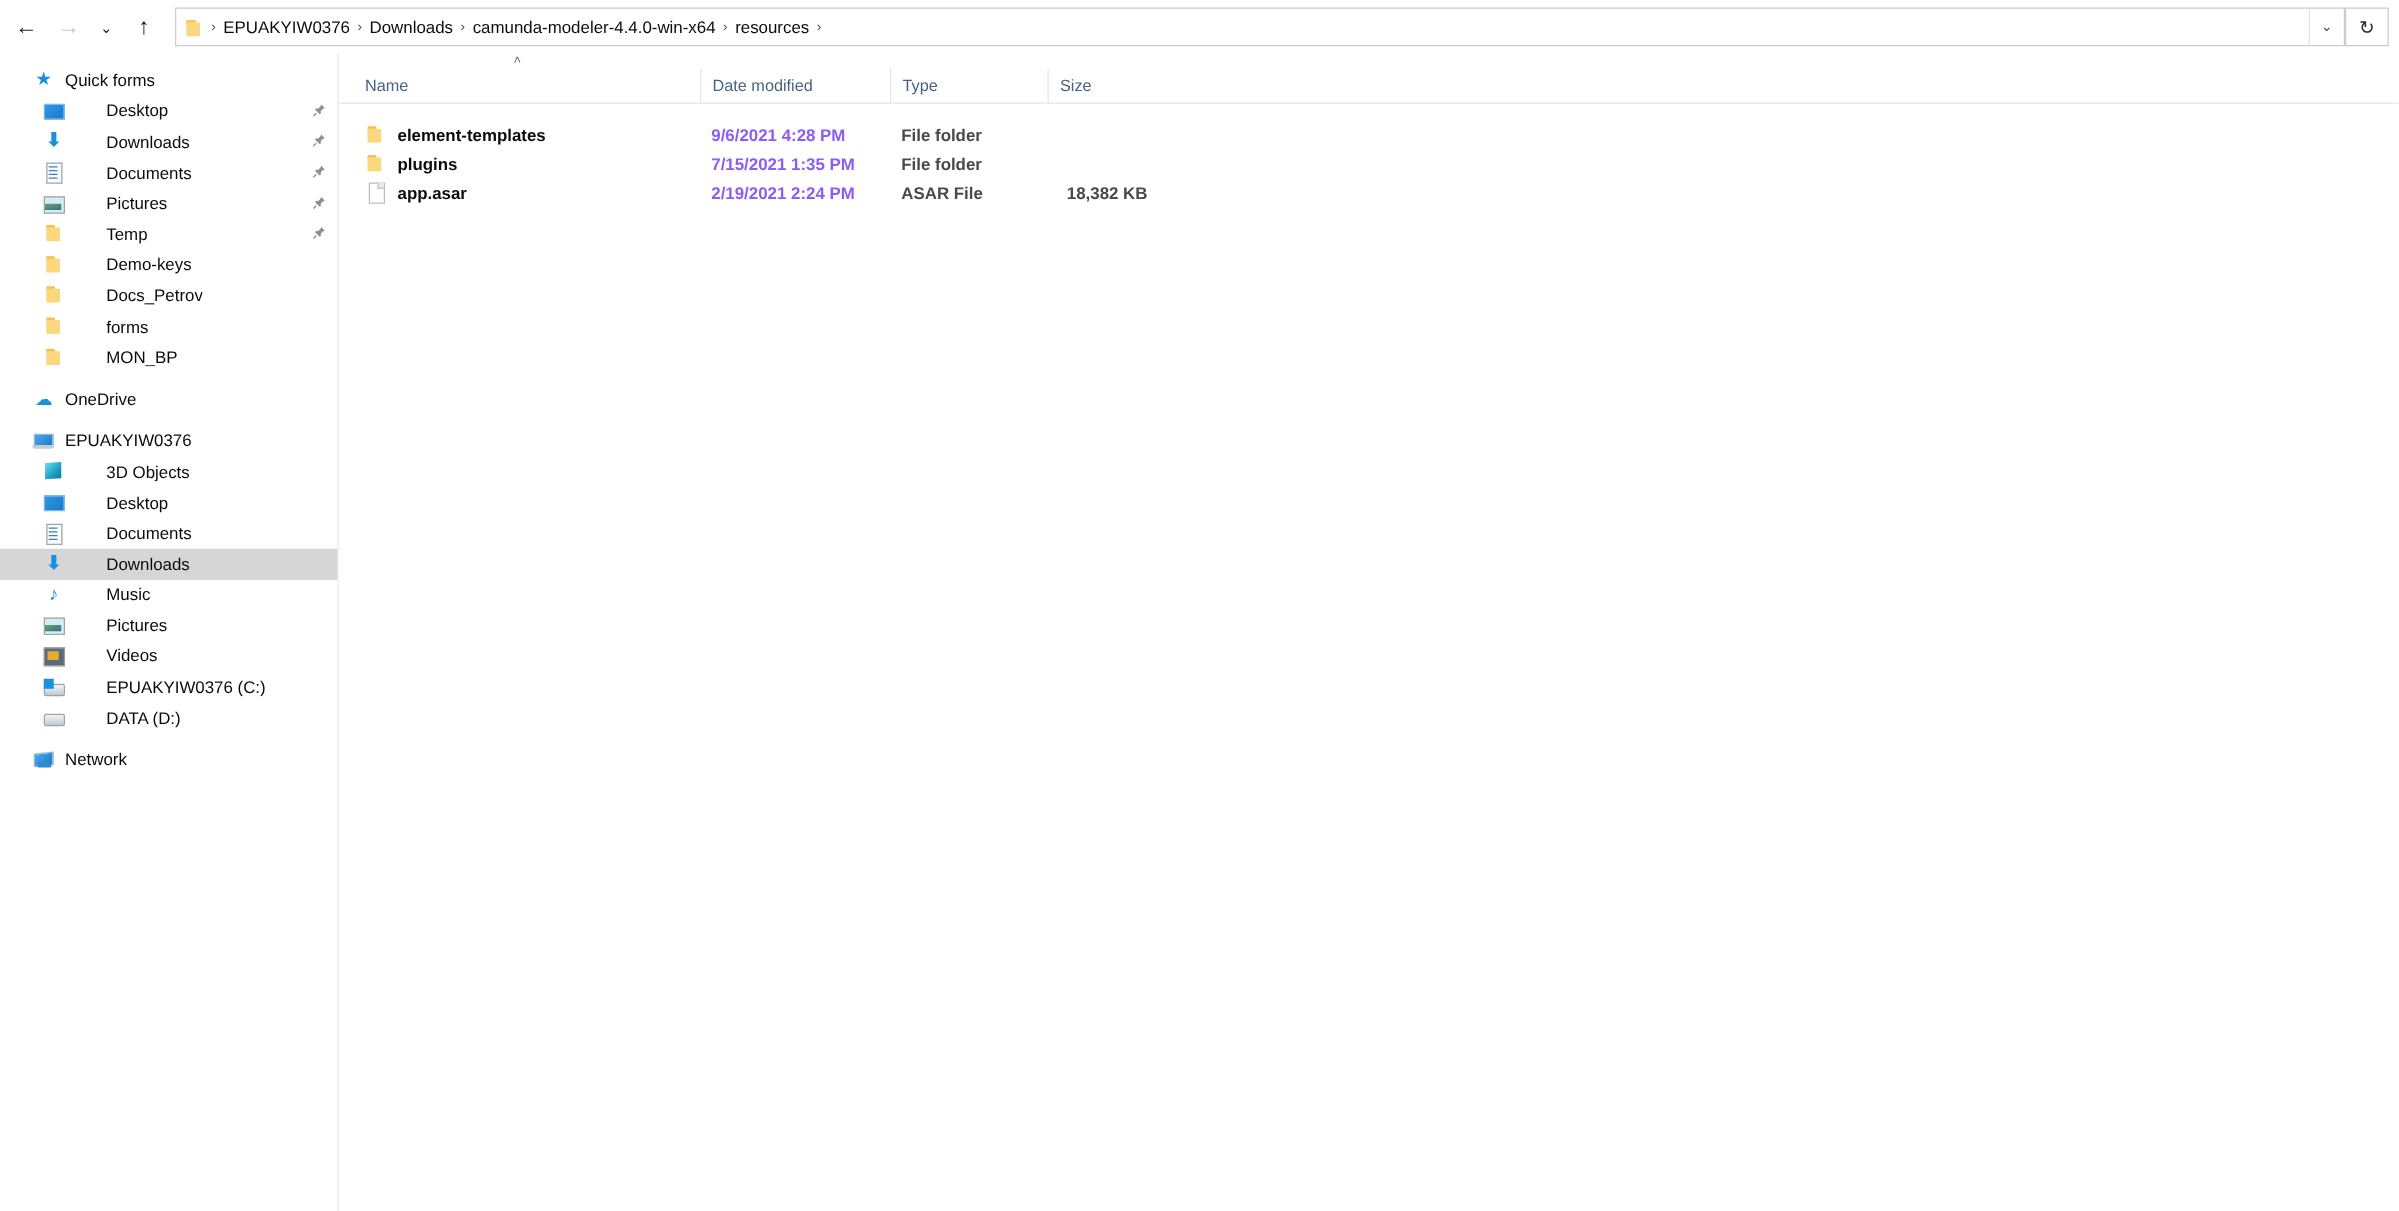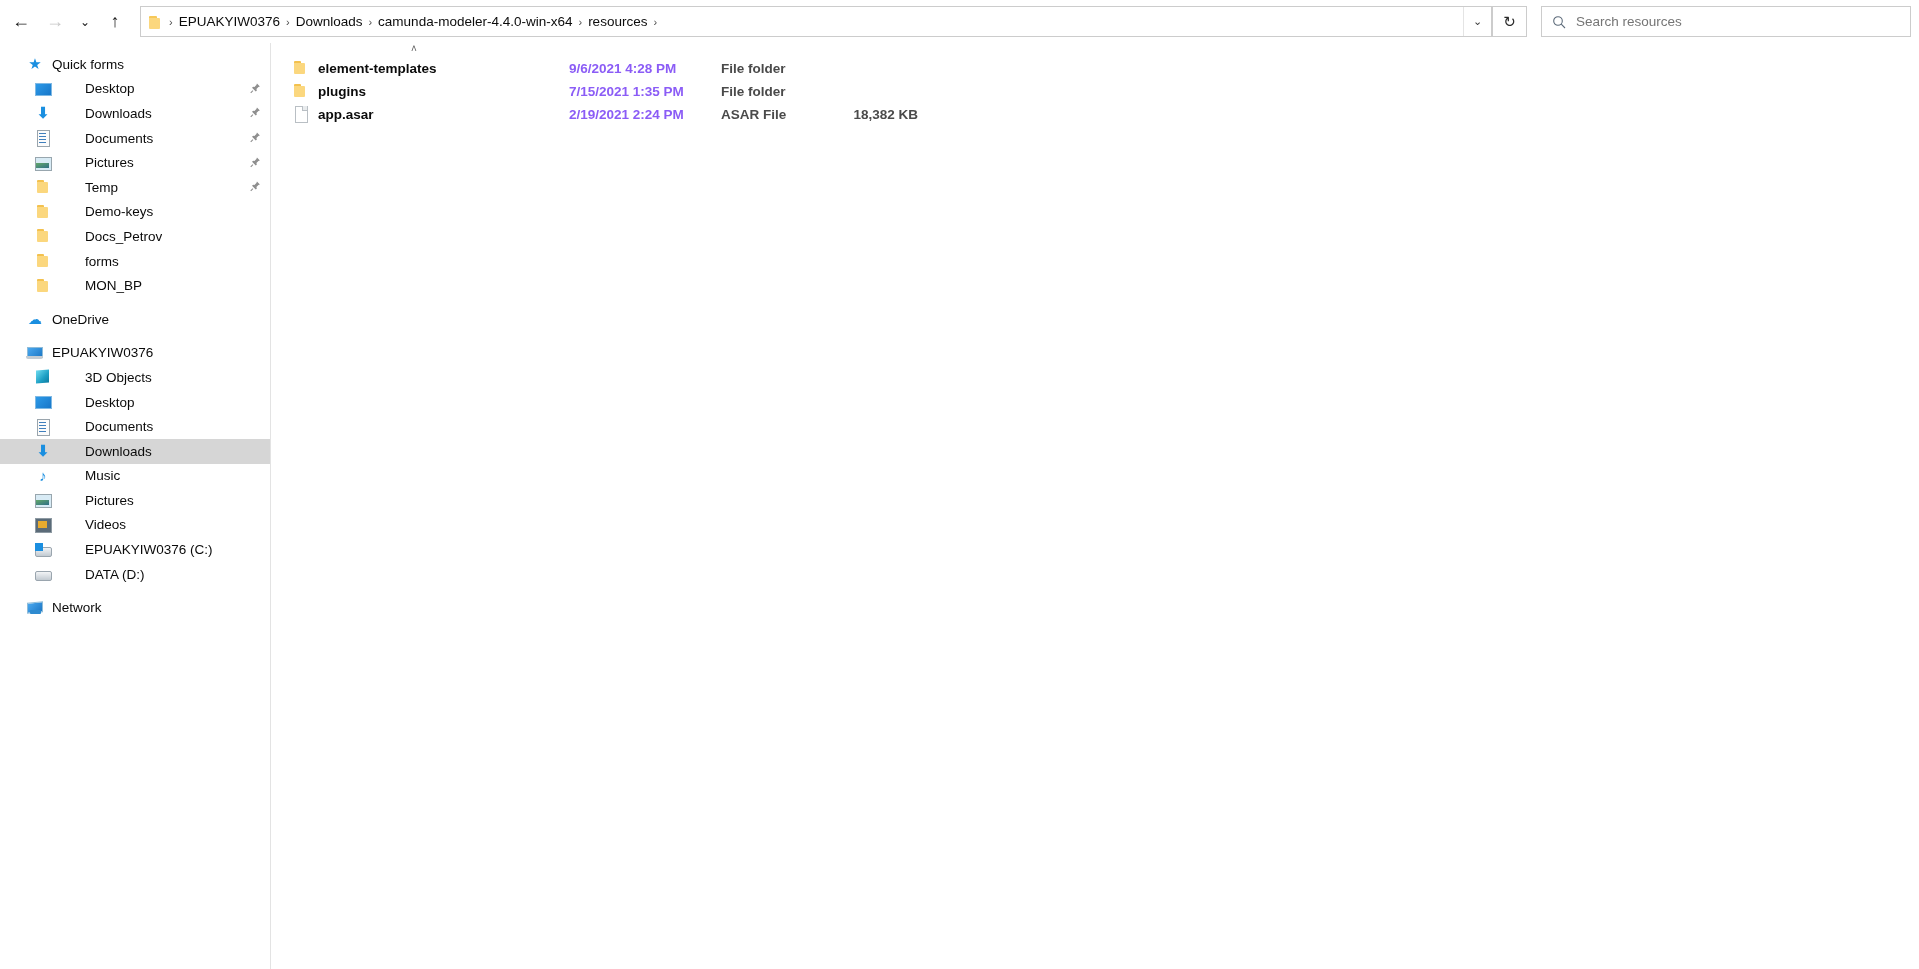--- a/index.html
+++ b/index.html
@@ -365,29 +365,20 @@
       <span class="crumb">camunda-modeler-4.4.0-win-x64</span>
       <span class="crumb-sep">›</span>
       <span class="crumb">resources</span>
       <span class="crumb-sep">›</span>
     </div>
     <div class="addr-chevron">⌄</div>
   </div>
 
   <div class="addr-refresh" style="border:1px solid #cccccc; height:31px; width:35px;">↻</div>
 
-  <div class="searchbox">
-    <span class="search-icon">
-      <svg width="14" height="14" viewBox="0 0 14 14" aria-hidden="true">
-        <circle cx="6" cy="6" r="4.3" fill="none" stroke="#5d6b7a" stroke-width="1.1"></circle>
-        <line x1="9.2" y1="9.2" x2="13" y2="13" stroke="#5d6b7a" stroke-width="1.1"></line>
-      </svg>
-    </span>
-    <input class="search-input" type="text" placeholder="Search resources" style="">
-  </div>
 </div>
 
 <div class="body-wrap">
 
   <div class="sidebar">
 
     <div class="nav-item lvl0">
       <span class="ico ic-star">★</span>
       <span class="nav-label">Quick forms</span>
     </div>
@@ -512,20 +503,26 @@
 
     <div class="nav-item lvl0">
       <span class="ico ic-net"></span>
       <span class="nav-label">Network</span>
     </div>
   </div>
 
   <div class="content">
     <span class="sort-caret">˄</span>
 
+    <div class="col-headers">
+      <div class="col-h col-name">Name</div>
+      <div class="col-h col-date">Date modified</div>
+      <div class="col-h col-type">Type</div>
+      <div class="col-h col-size">Size</div>
+    </div>
 
     <div class="rows">
       <div class="row">
         <div class="cell cell-name">
           <span class="row-ico folder"></span>
           <span>element-templates</span>
         </div>
         <div class="cell cell-date">9/6/2021 4:28 PM</div>
         <div class="cell cell-type">File folder</div>
         <div class="cell cell-size"></div>

